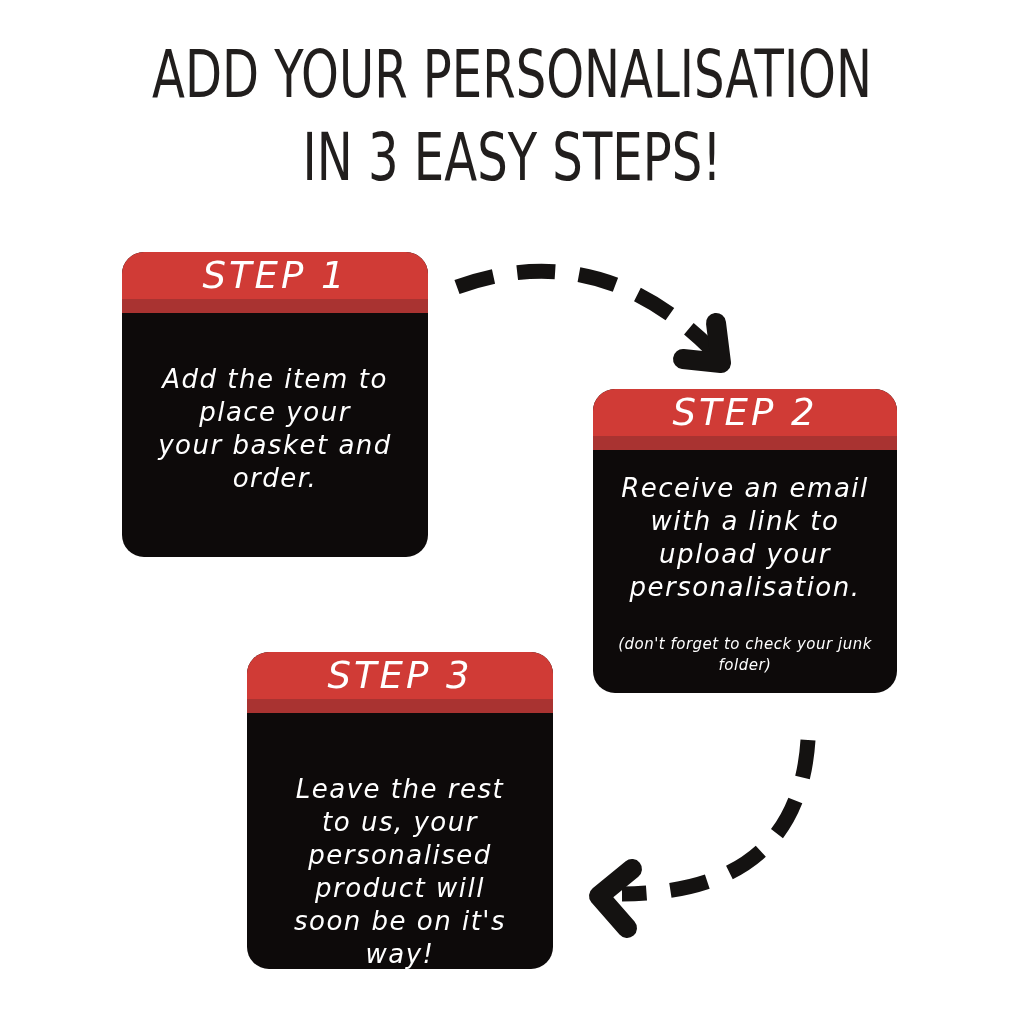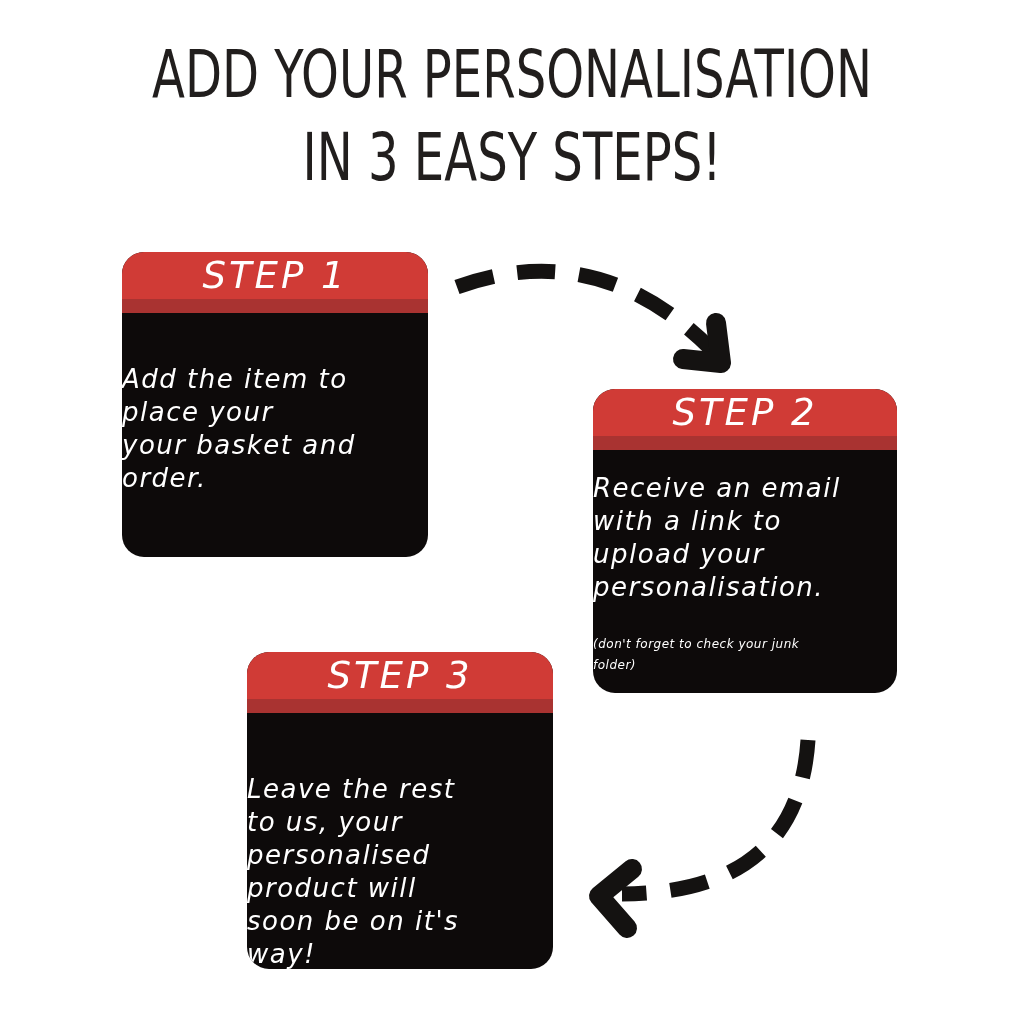--- a/index.html
+++ b/index.html
@@ -54,38 +54,38 @@
     font-size: 37px;
     letter-spacing: 3px;
     color: #ffffff;
   }
   .hdr-shadow {
     height: 14px;
     background: var(--header-red-dark, #a93331);
   }
 
   .body {
-    text-align: left;
+    text-align: center;
     letter-spacing: 1.5px;
   }
   .card1 .body { padding-top: 50px; }
   .card2 .body { padding-top: 22px; }
   .card3 .body { padding-top: 28px; margin-top: 32px; }
 
   .ln {
     font-size: 26px;
     line-height: 33px;
     white-space: nowrap;
   }
   .note {
     margin-top: 30px;
     letter-spacing: 0.5px;
   }
   .note .nln {
-    font-size: 12px;
+    font-size: 15px;
     line-height: 21px;
     white-space: nowrap;
   }
 
   
   .arrows {
     position: absolute;
     left: 0;
     top: 0;
     pointer-events: none;

